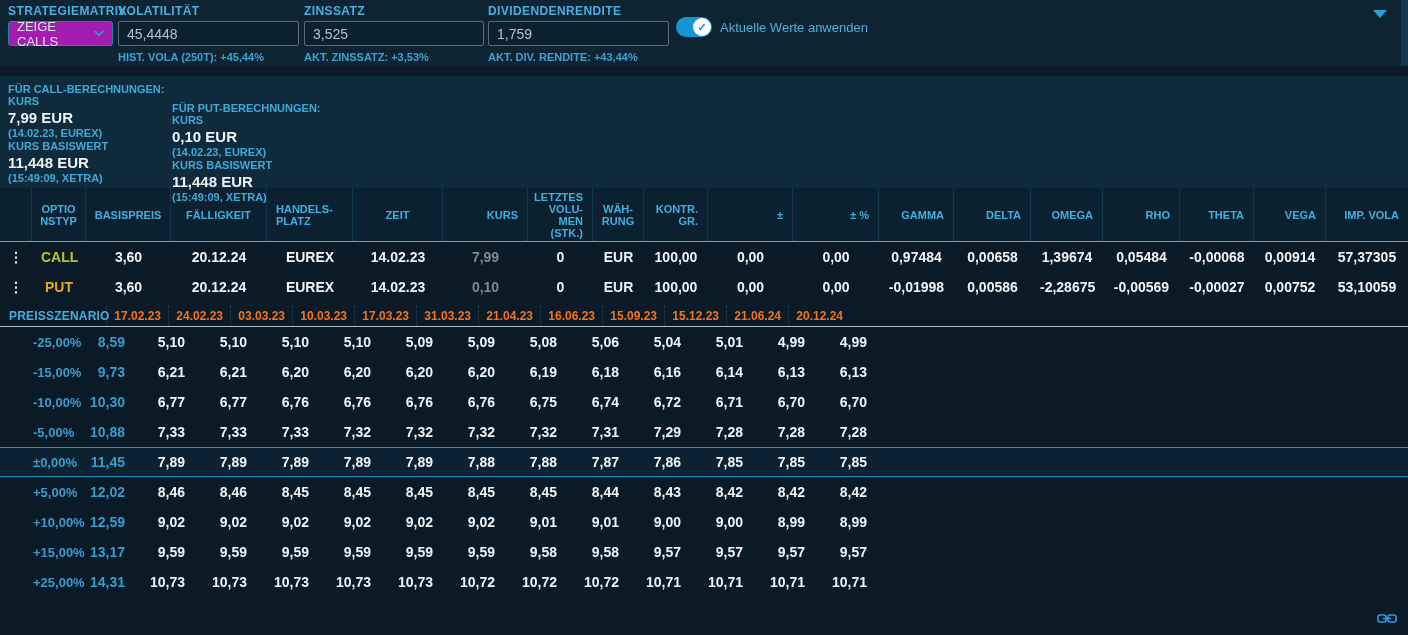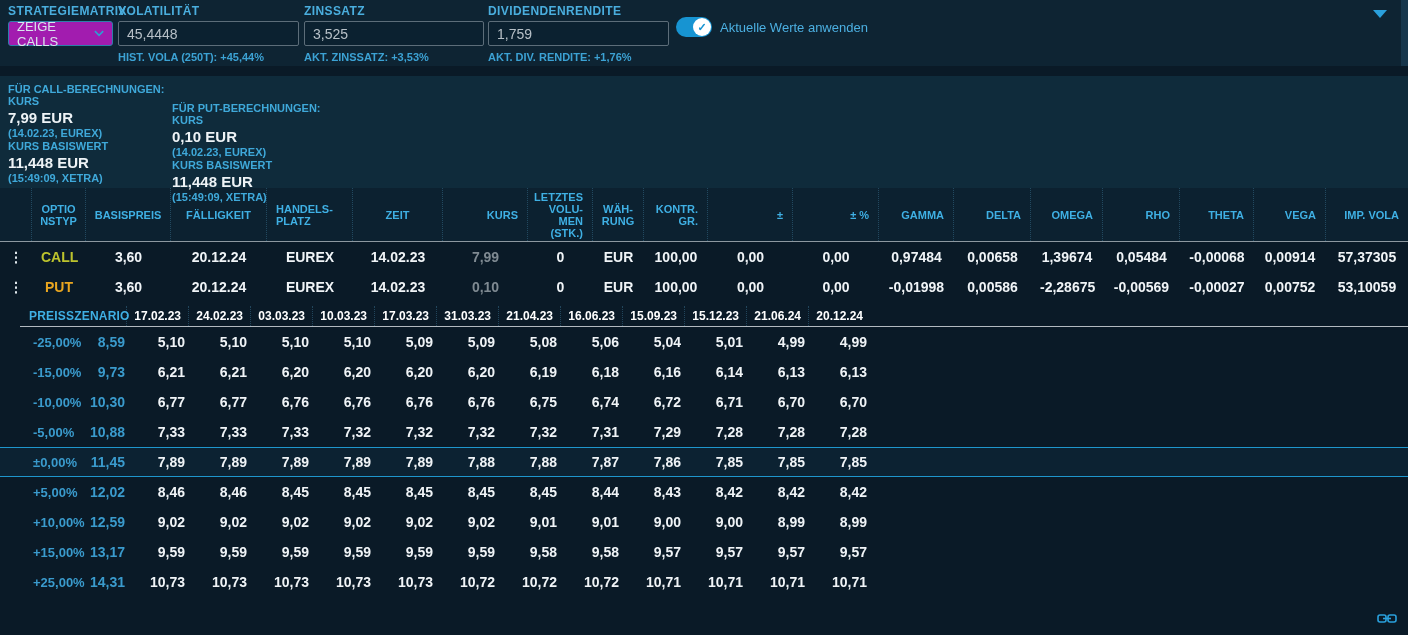--- a/index.html
+++ b/index.html
@@ -65,24 +65,24 @@
   .ocell {
     font-size:14px; font-weight:bold; color:#f0f4f7; padding:0 9px; text-align:center;
     overflow:hidden; white-space:nowrap;
   }
   .ocell.a-center { text-align:center; }
   .ocell.kurs { color:#7f8a92; }
   .kebab { text-align:center; color:#dfe7ec; font-size:14px; font-weight:bold; cursor:pointer; line-height:10px; }
   
   .scen { margin-top:4px; }
   .scen-grid { display:grid; grid-template-columns:62px 44px repeat(12,62px) 1fr; align-items:center; }
-  .scen-header { height:21px; border-bottom:1px solid #b2bac0;margin-left:20px; }
+  .scen-header { height:21px; border-bottom:1px solid #b2bac0; }
   .scen-title { grid-column:span 2; font-size:12px; font-weight:bold; color:#3fb0e4; padding-left:9px; letter-spacing:.2px; }
   .scen-date {
-    font-size:12px; font-weight:bold; color:#ffffff; text-align:right; padding-right:7px;
+    font-size:12px; font-weight:bold; color:#f97316; text-align:right; padding-right:7px;
     border-left:1px dotted rgba(70,140,175,.38); height:100%; display:flex; align-items:center; justify-content:flex-end;
   }
   .scen-row { height:30px;padding-left:24px; }
   .scen-change { font-size:13px; font-weight:bold; color:#3a9bcd; padding-left:9px; }
   .scen-base  { font-size:14px; font-weight:bold; color:#3a9bcd; text-align:right; padding-right:5px; }
   .scen-val   { font-size:14px; font-weight:bold; color:#f0f4f7; text-align:right; padding-right:7px; }
   .scen-row.hl { background:#0c2232; border-top:1px solid #1e96cc; border-bottom:1px solid #1e96cc; }
   
   .footer-link { position:absolute; right:11px; bottom:6px; cursor:pointer; }
 </style>
@@ -110,21 +110,21 @@
 
   <div class="ctrl" style="left:304px;width:180px;">
     <div class="ctrl-label">ZINSSATZ</div>
     <input class="tinput" value="3,525" style="">
     <div class="ctrl-hint">AKT. ZINSSATZ: +3,53%</div>
   </div>
 
   <div class="ctrl" style="left:488px;width:181px;">
     <div class="ctrl-label">DIVIDENDENRENDITE</div>
     <input class="tinput" value="1,759" style="">
-    <div class="ctrl-hint">AKT. DIV. RENDITE: +1,76%</div>
+    <div class="ctrl-hint">AKT. DIV. RENDITE: +43,44%</div>
   </div>
 
   <div class="toggle-wrap">
     <div class="toggle">
       <div class="knob">✓</div>
     </div>
     <span class="toggle-label">Aktuelle Werte anwenden</span>
   </div>
 
   <div class="collapse-tri"></div>

